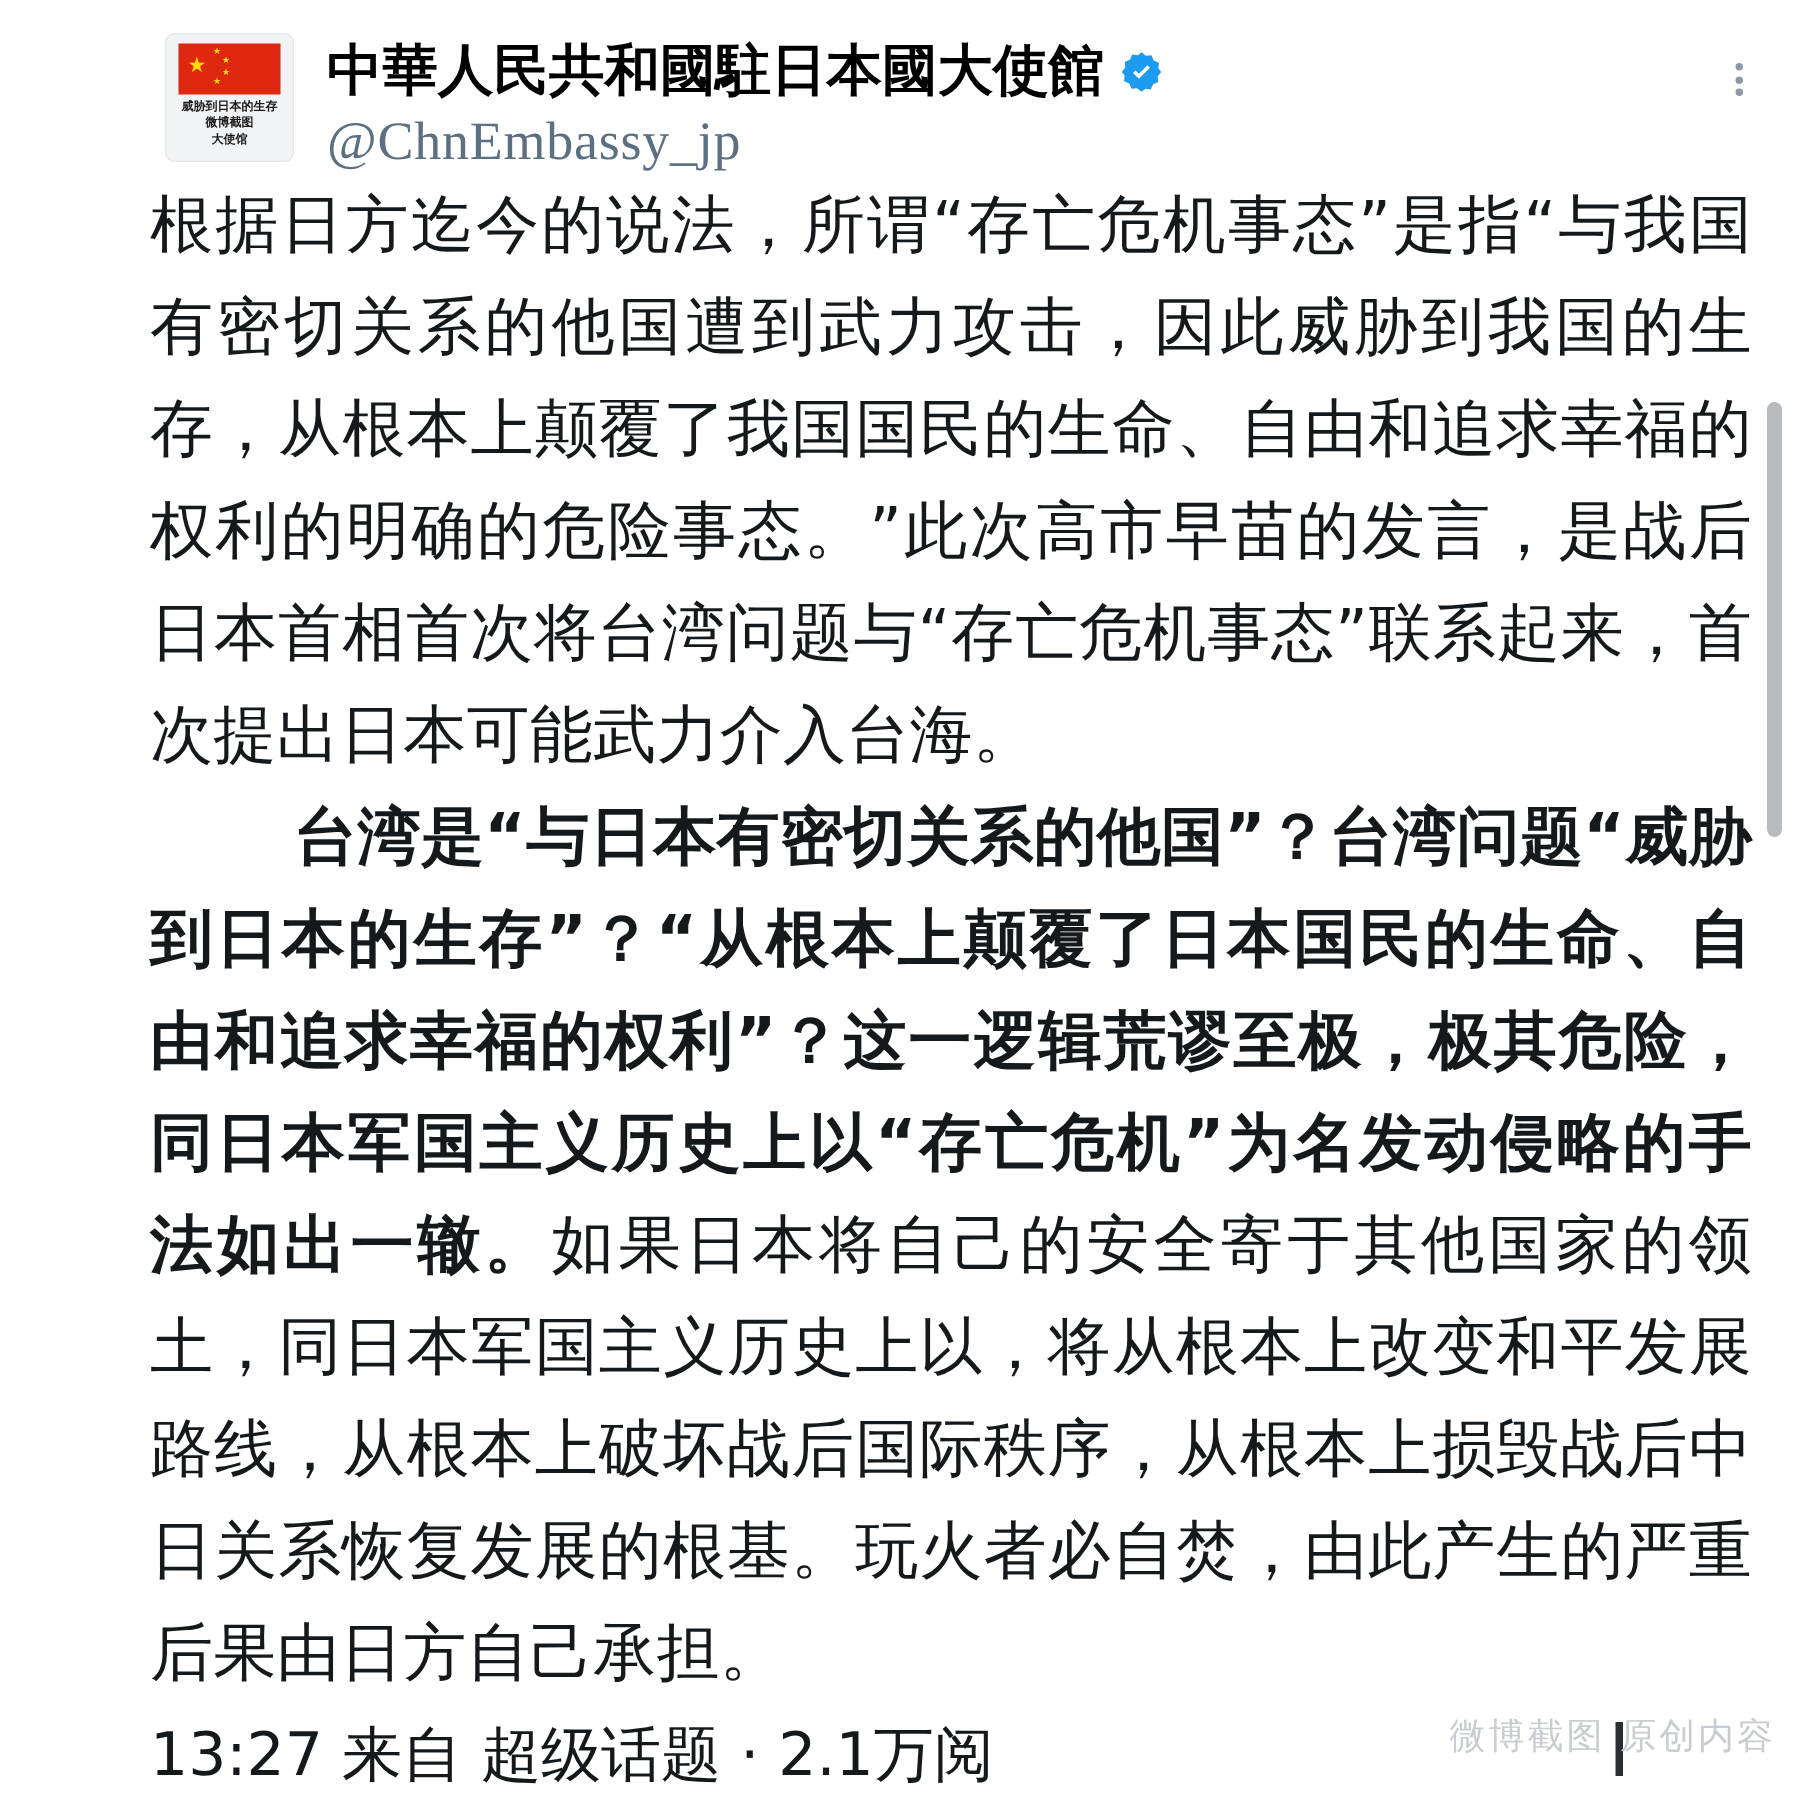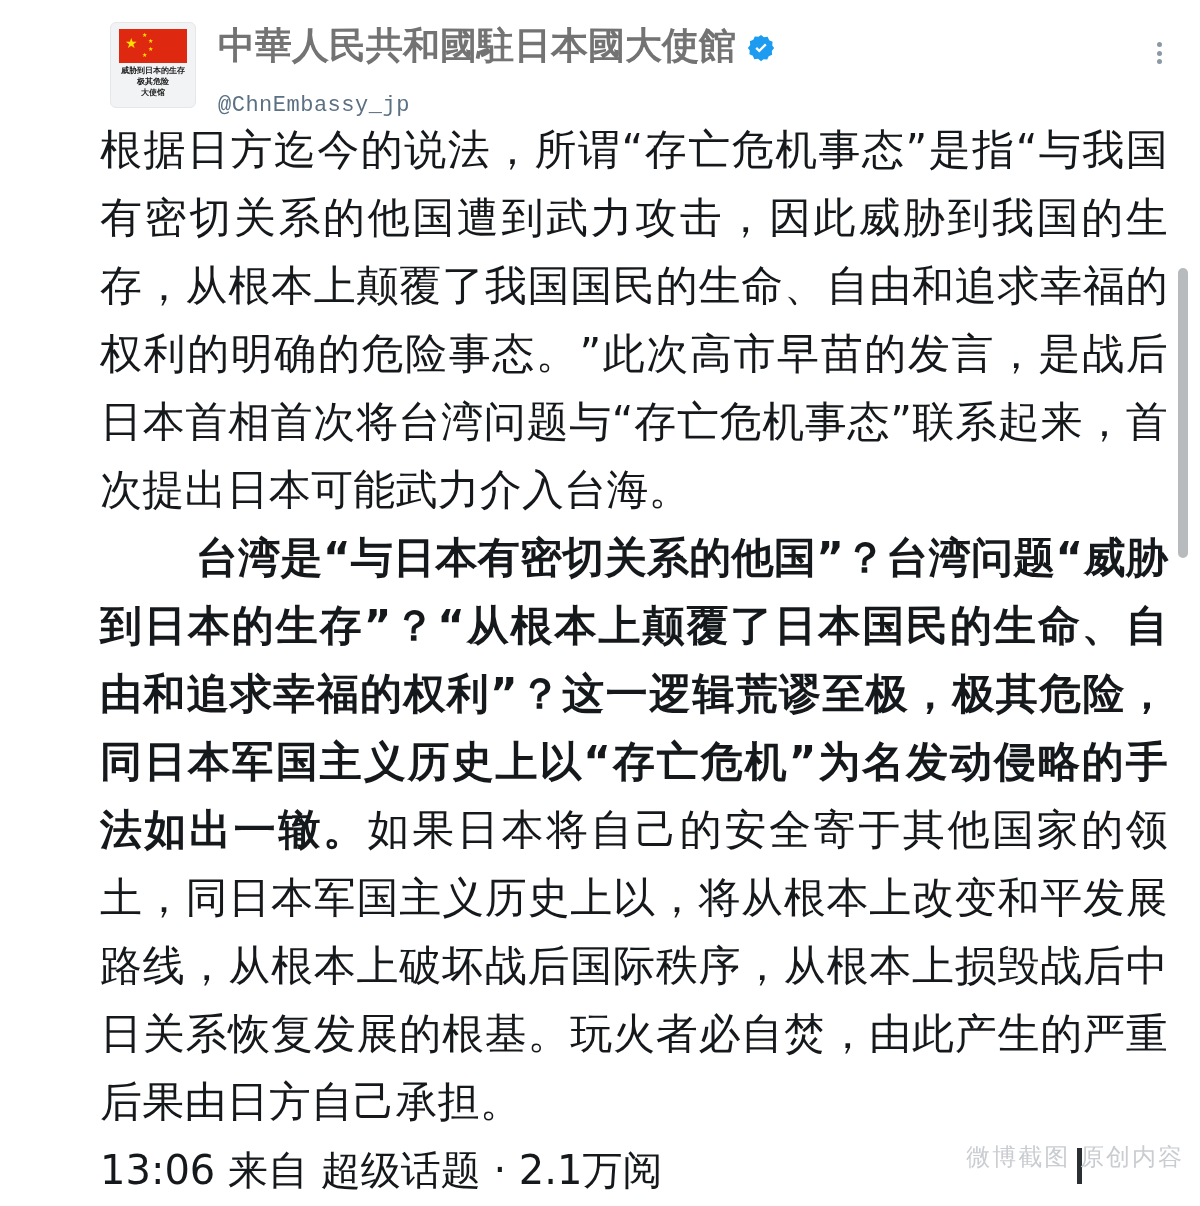--- a/index.html
+++ b/index.html
@@ -93,38 +93,38 @@
   }
   .display-name-row {
     display: flex;
     align-items: center;
     gap: 10px;
   }
   .display-name {
     font-size: 37px;
     line-height: 44px;
     font-weight: 700;
-    color: #737373;
-    font-family: Liberation Mono, monospace;
+    color: #000000;
+    font-family: Liberation Serif, serif;
     white-space: nowrap;
   }
   .verified {
     width: 30px;
     height: 30px;
     flex: 0 0 30px;
     position: relative;
   }
   .verified svg { display: block; }
 
   .handle {
-    margin-top: 16px;
-    font-size: 22px;
+    margin-top: 4px;
+    font-size: 36px;
     line-height: 40px;
     color: #5b7083;
-    font-family: Liberation Mono, monospace;
+    font-family: Liberation Serif, serif;
     letter-spacing: 0.5px;
   }
 
   .more-btn {
     position: absolute;
     right: 28px;
     top: 38px;
     width: 26px;
     height: 30px;
     display: flex;
@@ -222,21 +222,21 @@
     <div class="avatar">
       <div class="flag">
         <span class="star-big">★</span>
         <span class="star-s s1">★</span>
         <span class="star-s s2">★</span>
         <span class="star-s s3">★</span>
         <span class="star-s s4">★</span>
       </div>
       <div class="emb-text">
         <div>威胁到日本的生存</div>
-        <div>极其危险</div>
+        <div>微博截图</div>
         <div>大使馆</div>
       </div>
     </div>
 
     <div class="names">
       <div class="display-name-row">
         <div class="display-name">中華人民共和國駐日本國大使館</div>
         <span class="verified">
           <svg width="30" height="30" viewBox="0 0 24 24" aria-hidden="true">
             <path fill="#1d9bf0" d="M12 1.5l2.35 1.86 2.98-.28 1.2 2.74 2.74 1.2-.28 2.98L22.5 12l-1.86 2.35.28 2.98-2.74 1.2-1.2 2.74-2.98-.28L12 22.5l-2.35-1.86-2.98.28-1.2-2.74-2.74-1.2.28-2.98L1.5 12l1.86-2.35-.28-2.98 2.74-1.2 1.2-2.74 2.98.28z"></path>
@@ -252,21 +252,21 @@
       <span></span>
       <span></span>
     </div>
   </div>
 
   <div class="body">
     <p class="para p1">根据日方迄今的说法，所谓“存亡危机事态”是指“与我国有密切关系的他国遭到武力攻击，因此威胁到我国的生存，从根本上颠覆了我国国民的生命、自由和追求幸福的权利的明确的危险事态。”此次高市早苗的发言，是战后日本首相首次将台湾问题与“存亡危机事态”联系起来，首次提出日本可能武力介入台海。</p>
     <p class="para p2"><span class="b">台湾是“与日本有密切关系的他国”？台湾问题“威胁到日本的生存”？“从根本上颠覆了日本国民的生命、自由和追求幸福的权利”？这一逻辑荒谬至极，极其危险，同日本军国主义历史上以“存亡危机”为名发动侵略的手法如出一辙。</span><span>如果日本将自己的安全寄于其他国家的领土，同日本军国主义历史上以，将从根本上改变和平发展路线，从根本上破坏战后国际秩序，从根本上损毁战后中日关系恢复发展的根基。玩火者必自焚，由此产生的严重后果由日方自己承担。</span></p>
   </div>
 
-  <div class="timestamp">13:06 来自 超级话题 · 2.1万阅</div>
+  <div class="timestamp">13:27 来自 超级话题 · 2.1万阅</div>
 
   <div class="scrollbar-track">
     <div class="scrollbar-thumb"></div>
   </div>
 
   <div class="cursor-bar"></div>
   <div class="watermark">微博截图 原创内容</div>
 
 </div>
 

